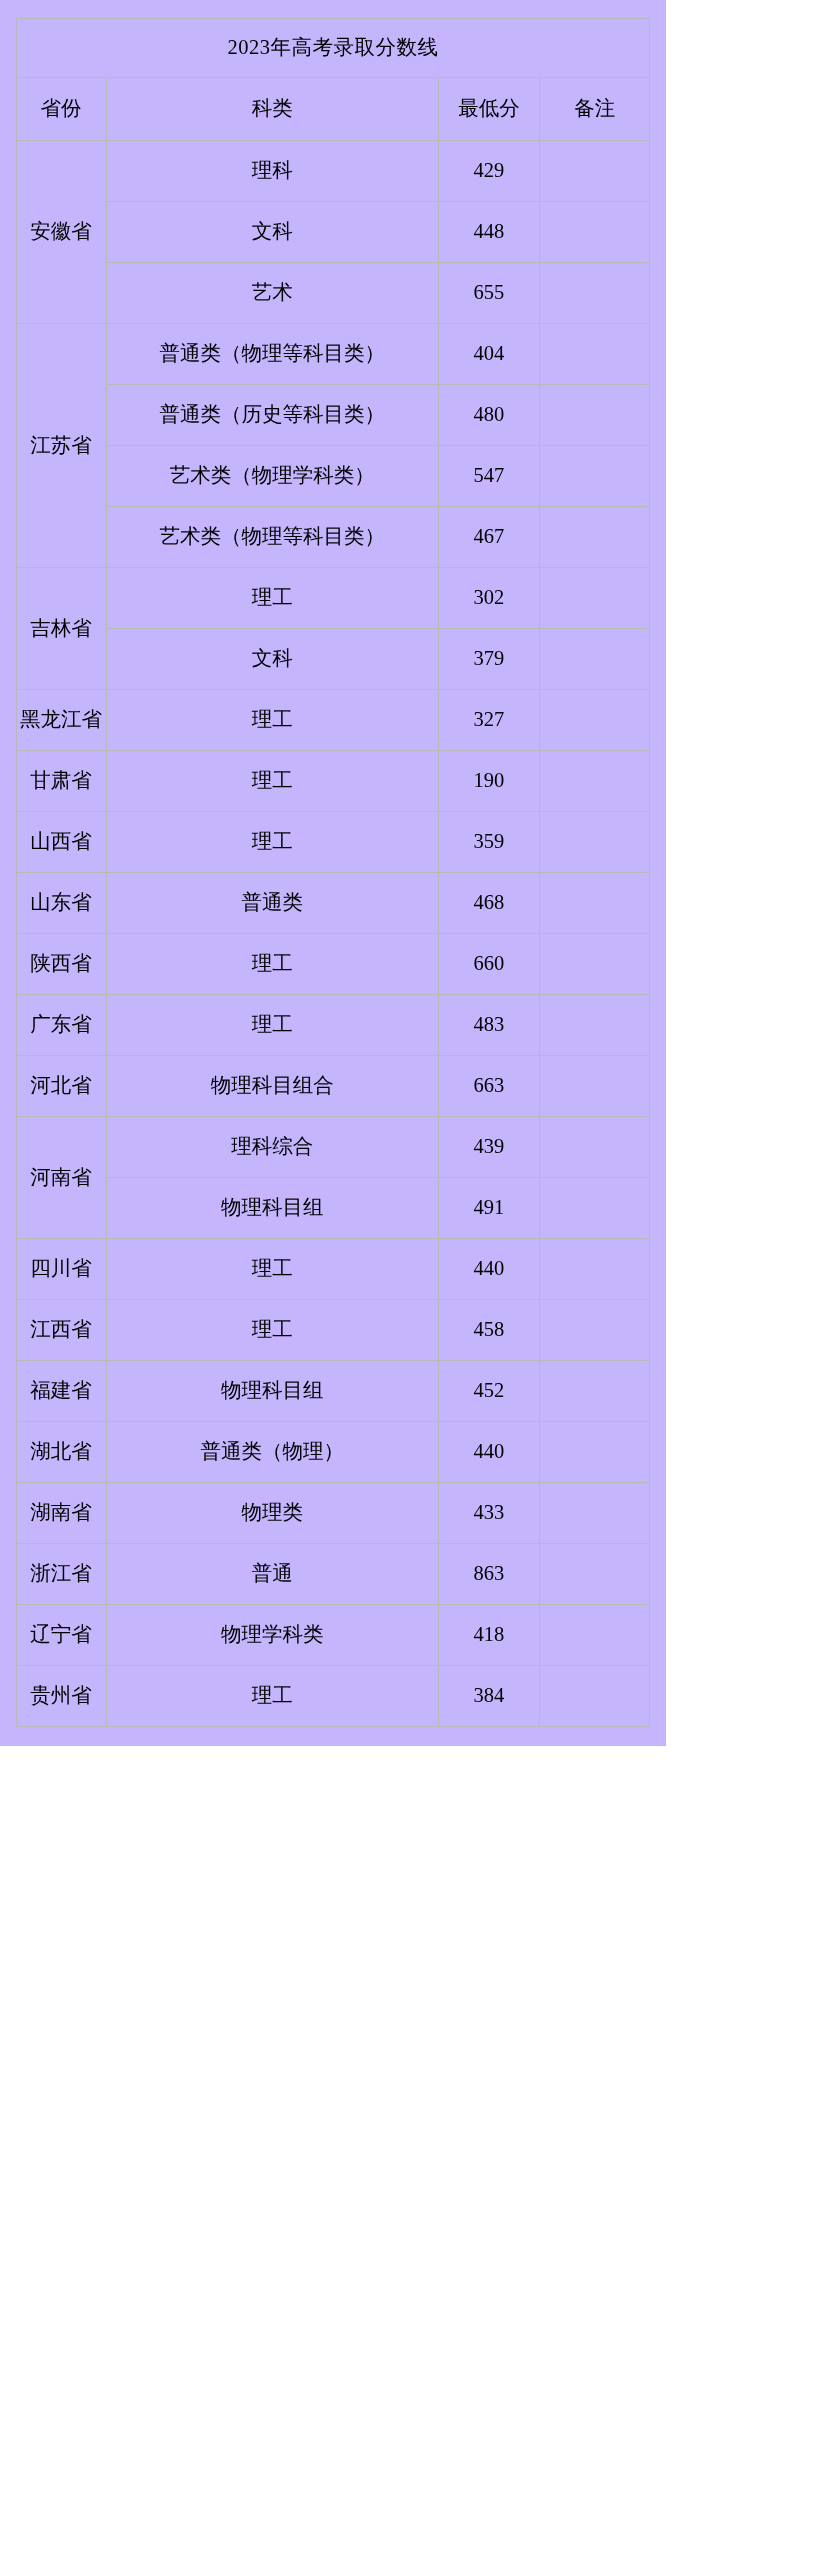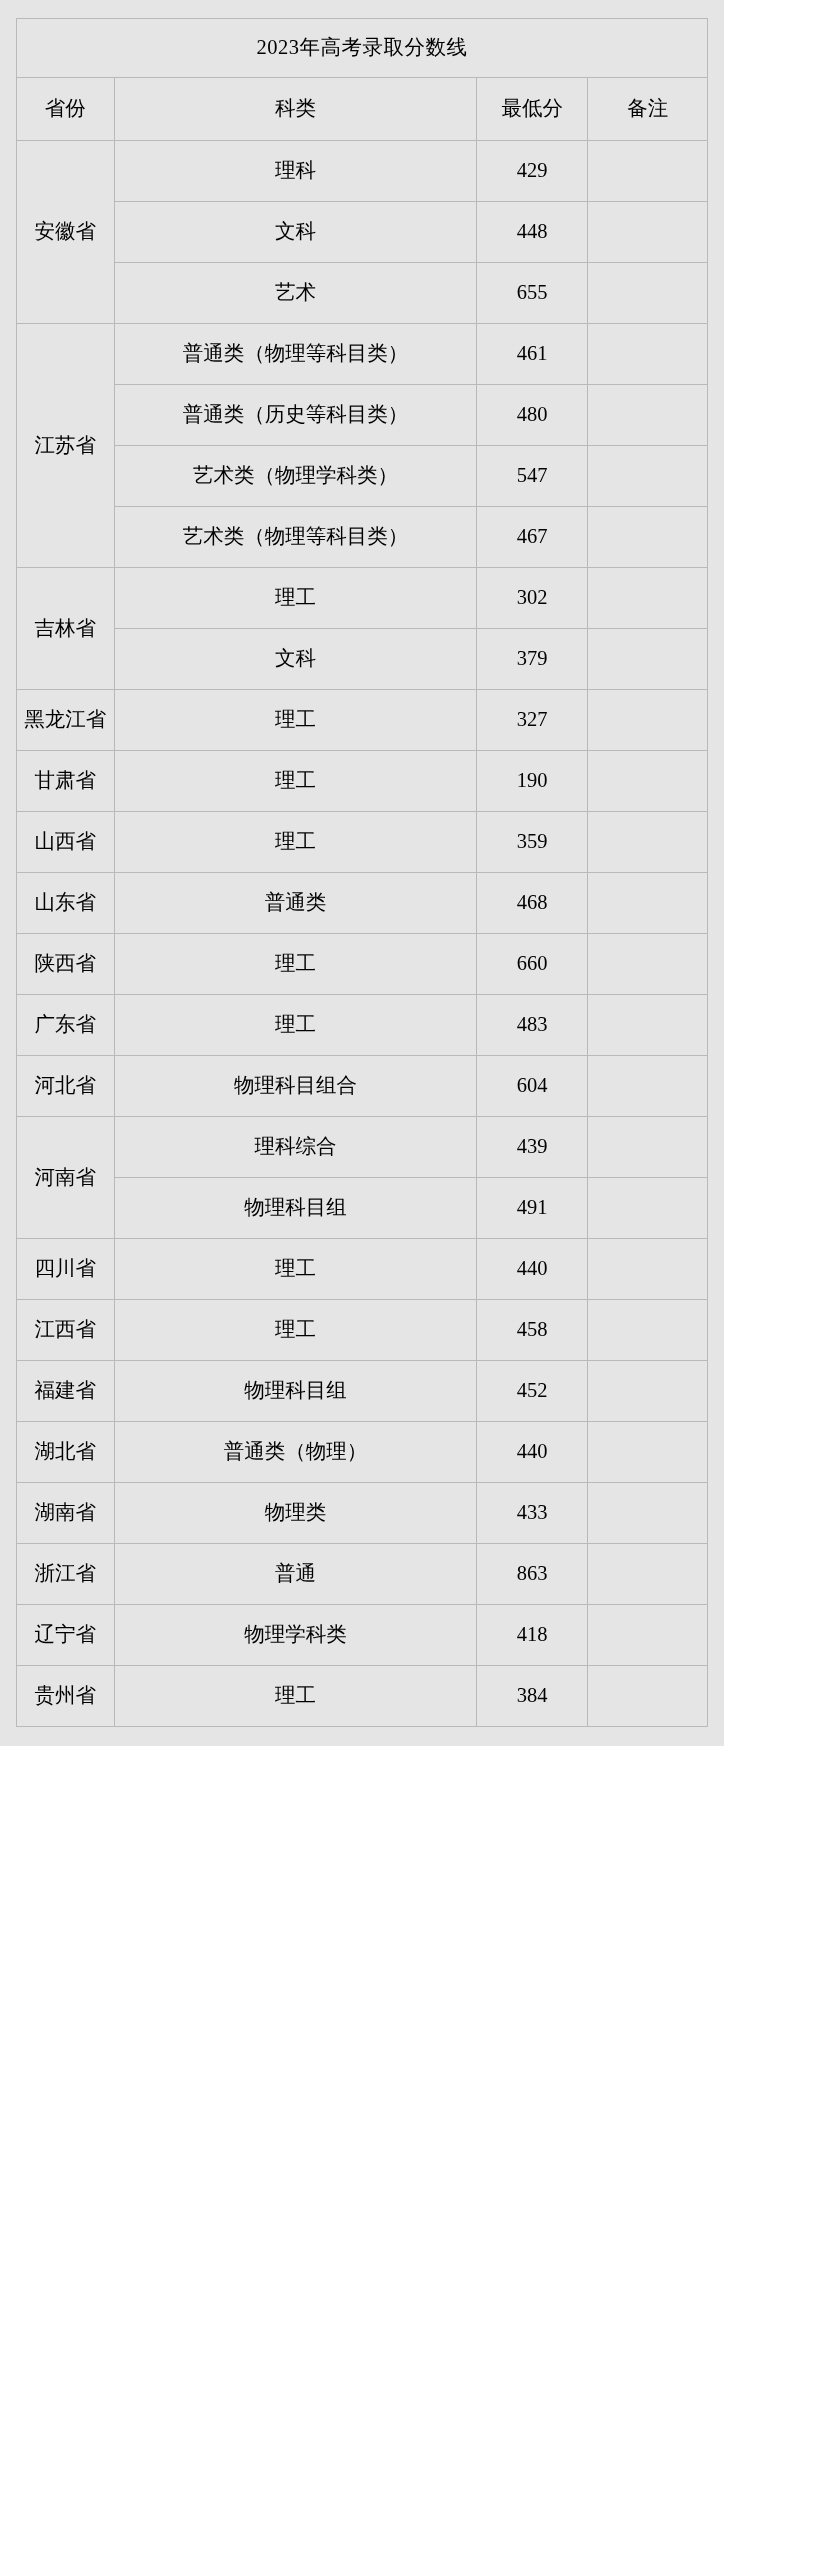--- a/index.html
+++ b/index.html
@@ -6,24 +6,24 @@
     margin: 0;
     padding: 0;
     background: #ffffff;
   }
   body {
     width: 816px;
     font-family: "Liberation Serif", "DejaVu Serif", serif;
     color: #000000;
   }
   .page {
-    width: 724px;
+    width: 666px;
     box-sizing: border-box;
     padding: 17.5px 15.6px 19.5px 15.6px;
-    background: #e5e5e5;
+    background: #c4b5fd;
   }
   table.score-table {
     width: 100%;
     border-collapse: collapse;
     table-layout: fixed;
   }
   table.score-table td,
   table.score-table th {
     border: 1px solid #b9b9b9;
     text-align: center;
@@ -87,21 +87,21 @@
           <td class="body-cell"></td>
         </tr>
         <tr>
           <td class="body-cell">艺术</td>
           <td class="body-cell">655</td>
           <td class="body-cell"></td>
         </tr>
         <tr>
           <td class="body-cell prov-cell" rowspan="4">江苏省</td>
           <td class="body-cell">普通类（物理等科目类）</td>
-          <td class="body-cell">461</td>
+          <td class="body-cell">404</td>
           <td class="body-cell"></td>
         </tr>
         <tr>
           <td class="body-cell">普通类（历史等科目类）</td>
           <td class="body-cell">480</td>
           <td class="body-cell"></td>
         </tr>
         <tr>
           <td class="body-cell">艺术类（物理学科类）</td>
           <td class="body-cell">547</td>
@@ -155,21 +155,21 @@
         </tr>
         <tr>
           <td class="body-cell prov-cell" rowspan="1">广东省</td>
           <td class="body-cell">理工</td>
           <td class="body-cell">483</td>
           <td class="body-cell"></td>
         </tr>
         <tr>
           <td class="body-cell prov-cell" rowspan="1">河北省</td>
           <td class="body-cell">物理科目组合</td>
-          <td class="body-cell">604</td>
+          <td class="body-cell">663</td>
           <td class="body-cell"></td>
         </tr>
         <tr>
           <td class="body-cell prov-cell" rowspan="2">河南省</td>
           <td class="body-cell">理科综合</td>
           <td class="body-cell">439</td>
           <td class="body-cell"></td>
         </tr>
         <tr>
           <td class="body-cell">物理科目组</td>

